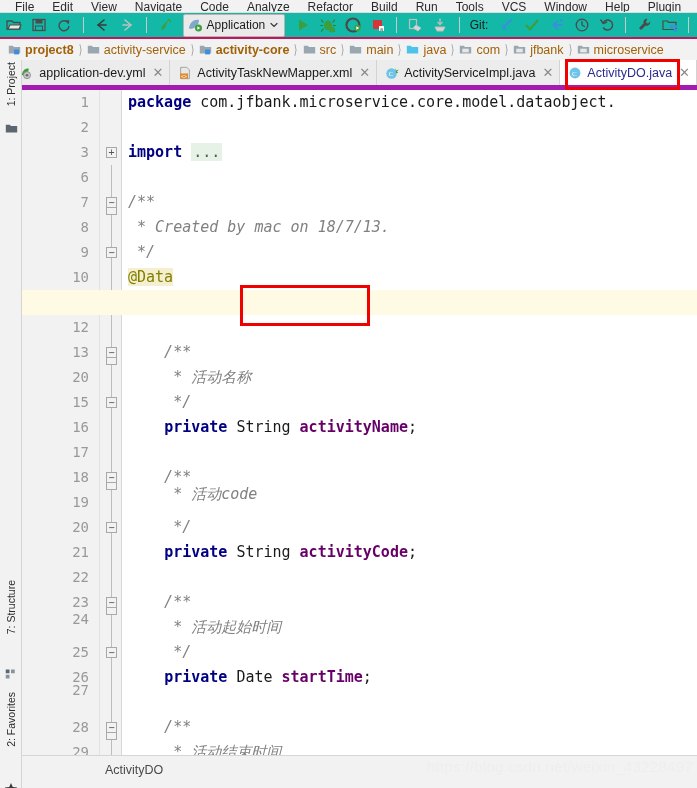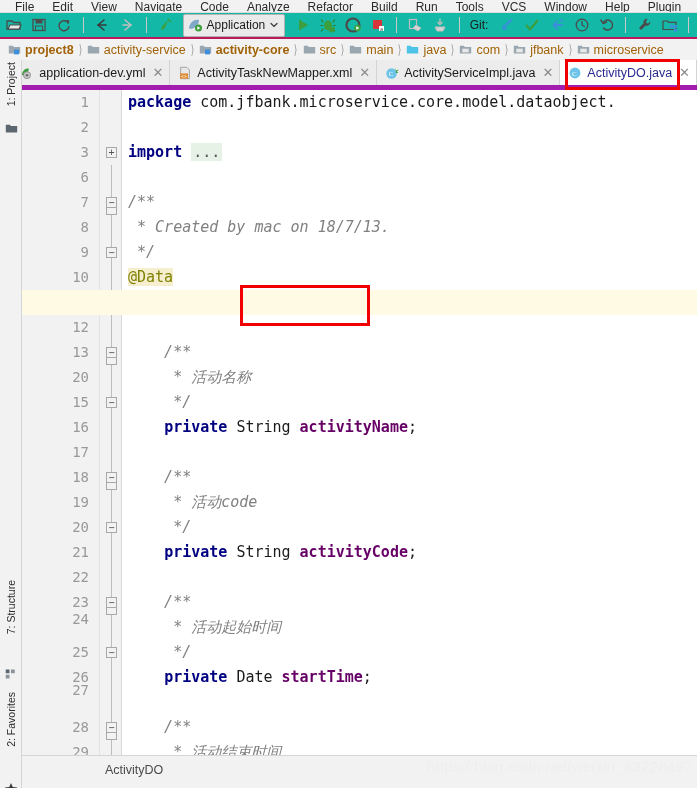--- a/index.html
+++ b/index.html
@@ -696,21 +696,21 @@
       <div class="codeline" style="top: 150px;"><span class="cmt"> */</span></div>
       <div class="codeline" style="top: 175px;"><span class="anno">@Data</span></div>
       <div class="codeline" style="top: 200px;"><span class="kw">public class </span><span class="sel" style="border-bottom: 2px dotted rgb(136, 136, 204);">ActivityDO</span><span class="plain"> </span><span class="kw">extends </span><span class="plain">PageCriterialDO {</span></div>
       <div class="codeline" style="top: 225px;"></div>
       <div class="codeline" style="top: 250px;"><span class="cmt">    /**</span></div>
       <div class="codeline" style="top: 275px;"><span class="cmt">     * 活动名称</span></div>
       <div class="codeline" style="top: 300px;"><span class="cmt">     */</span></div>
       <div class="codeline" style="top: 325px;"><span class="plain">    </span><span class="kw">private </span><span class="plain">String </span><span class="fld">activityName</span><span class="plain">;</span></div>
       <div class="codeline" style="top: 350px;"></div>
       <div class="codeline" style="top: 375px;"><span class="cmt">    /**</span></div>
-      <div class="codeline" style="top: 400px;"><span class="cmt">     * 活动code</span></div>
+      <div class="codeline" style="top: 392px;"><span class="cmt">     * 活动code</span></div>
       <div class="codeline" style="top: 425px;"><span class="cmt">     */</span></div>
       <div class="codeline" style="top: 450px;"><span class="plain">    </span><span class="kw">private </span><span class="plain">String </span><span class="fld">activityCode</span><span class="plain">;</span></div>
       <div class="codeline" style="top: 475px;"></div>
       <div class="codeline" style="top: 500px;"><span class="cmt">    /**</span></div>
       <div class="codeline" style="top: 525px;"><span class="cmt">     * 活动起始时间</span></div>
       <div class="codeline" style="top: 550px;"><span class="cmt">     */</span></div>
       <div class="codeline" style="top: 575px;"><span class="plain">    </span><span class="kw">private </span><span class="plain">Date </span><span class="fld">startTime</span><span class="plain">;</span></div>
       <div class="codeline" style="top: 600px;"></div>
       <div class="codeline" style="top: 625px;"><span class="cmt">    /**</span></div>
       <div class="codeline" style="top: 650px;"><span class="cmt">     * 活动结束时间</span></div>

